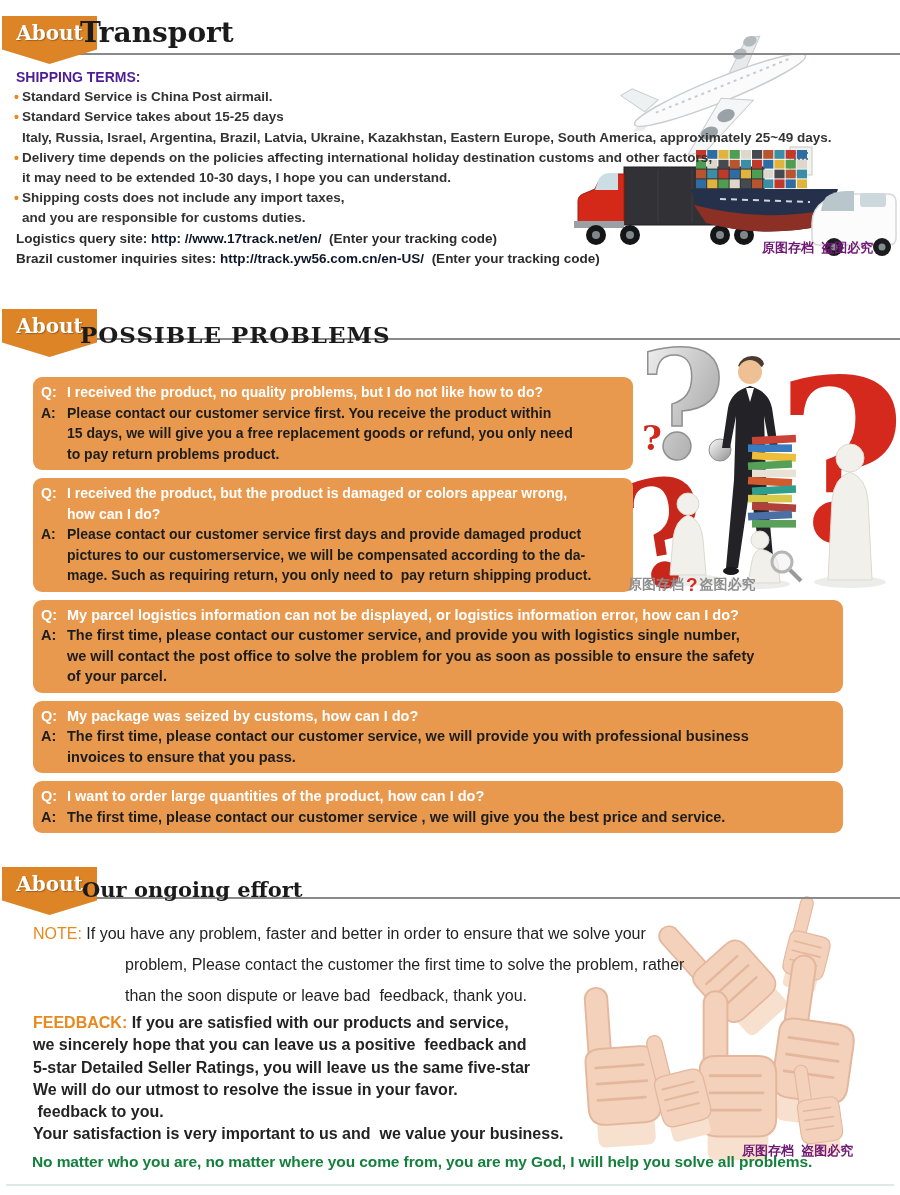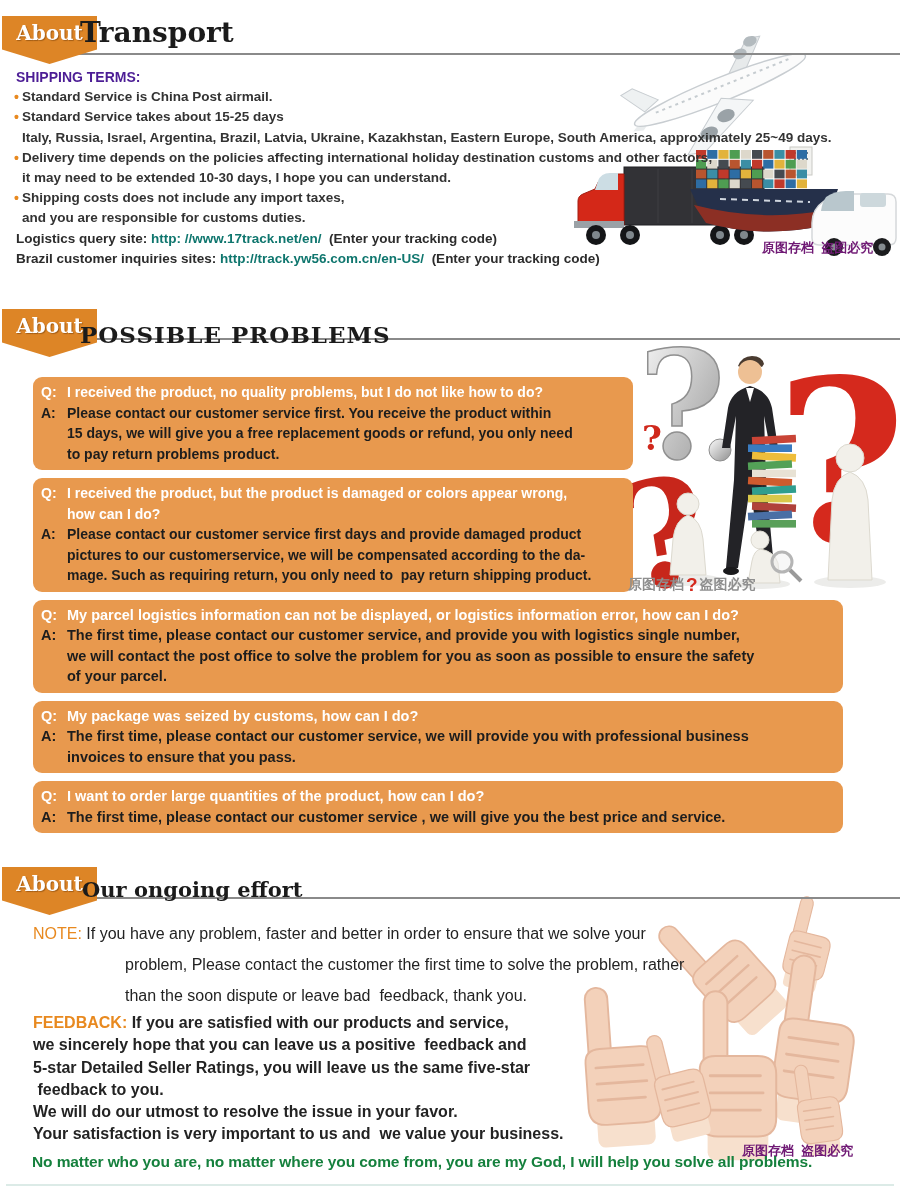--- a/index.html
+++ b/index.html
@@ -21,21 +21,21 @@
   .h3{top:867px;} .h3 .hdr-title{left:82px;top:10px;font-size:21px;} .h3 .hdr-rule{top:30px;}
 
   
   .ship-block{position:absolute;left:14px;top:67px;z-index:2;}
   .ship-heading{font-size:14px;font-weight:bold;color:#4c1d95;line-height:20.2px;white-space:pre;padding-left:2px;}
   .t-row{display:flex;line-height:20.2px;font-size:13.5px;font-weight:bold;color:#333;}
   .t-row .bullet{color:#E8891F;width:8px;flex:none;font-size:14px;}
   .t-row.cont{padding-left:8px;}
   .t-text{white-space:pre;}
   .t-link-row{display:flex;line-height:20.2px;font-size:13.5px;font-weight:bold;color:#2c2c2c;padding-left:2px;}
-  .t-link-row a{color:#0f766e;text-decoration:none;white-space:pre;}
+  .t-link-row a{color:#0f172a;text-decoration:none;white-space:pre;}
   .t-link-row span{white-space:pre;}
 
   
   .qa-wrap{position:absolute;left:33px;top:377px;width:815px;z-index:2;}
   .qa-block{background:#E8994E;border-radius:9px;padding:5px 10px 6px 8px;margin-bottom:8px;box-sizing:border-box;}
   .qa-block.narrow{width:600px;}
   .qa-block.wide{width:810px;}
   .qa-row{display:flex;line-height:20.5px;font-size:14px;font-weight:bold;white-space:pre;}
   .qa-block.wide .qa-row{font-size:14.5px;}
   .qa-prefix{width:26px;flex:none;}
@@ -327,22 +327,22 @@
     <div class="note-line"><span class="lbl-orange">NOTE:</span> <span>If you have any problem, faster and better in order to ensure that we solve your</span></div>
     <div class="note-line wrapped">problem, Please contact the customer the first time to solve the problem, rather</div>
     <div class="note-line wrapped">than the soon dispute or leave bad  feedback, thank you.</div>
   </div>
 
   <div class="fb-block">
     <div class="fb-line"><span class="lbl-orange">FEEDBACK:</span> <span>If you are satisfied with our products and service,</span></div>
     <div id="fb-lines">
         <div class="fb-line">we sincerely hope that you can leave us a positive  feedback and</div>
         <div class="fb-line">5-star Detailed Seller Ratings, you will leave us the same five-star</div>
+        <div class="fb-line">We will do our utmost to resolve the issue in your favor.</div>
         <div class="fb-line"> feedback to you.</div>
-        <div class="fb-line">We will do our utmost to resolve the issue in your favor.</div>
         <div class="fb-line">Your satisfaction is very important to us and  we value your business.</div>
       </div>
   </div>
 
   <div class="red-line">No matter who you are, no matter where you come from, you are my God, I will help you solve all problems.</div>
 
   <div class="wm wm3"><span>原图存档</span>  <span>盗图必究</span></div>
 
   <div class="bottom-line"></div>
 </div>

